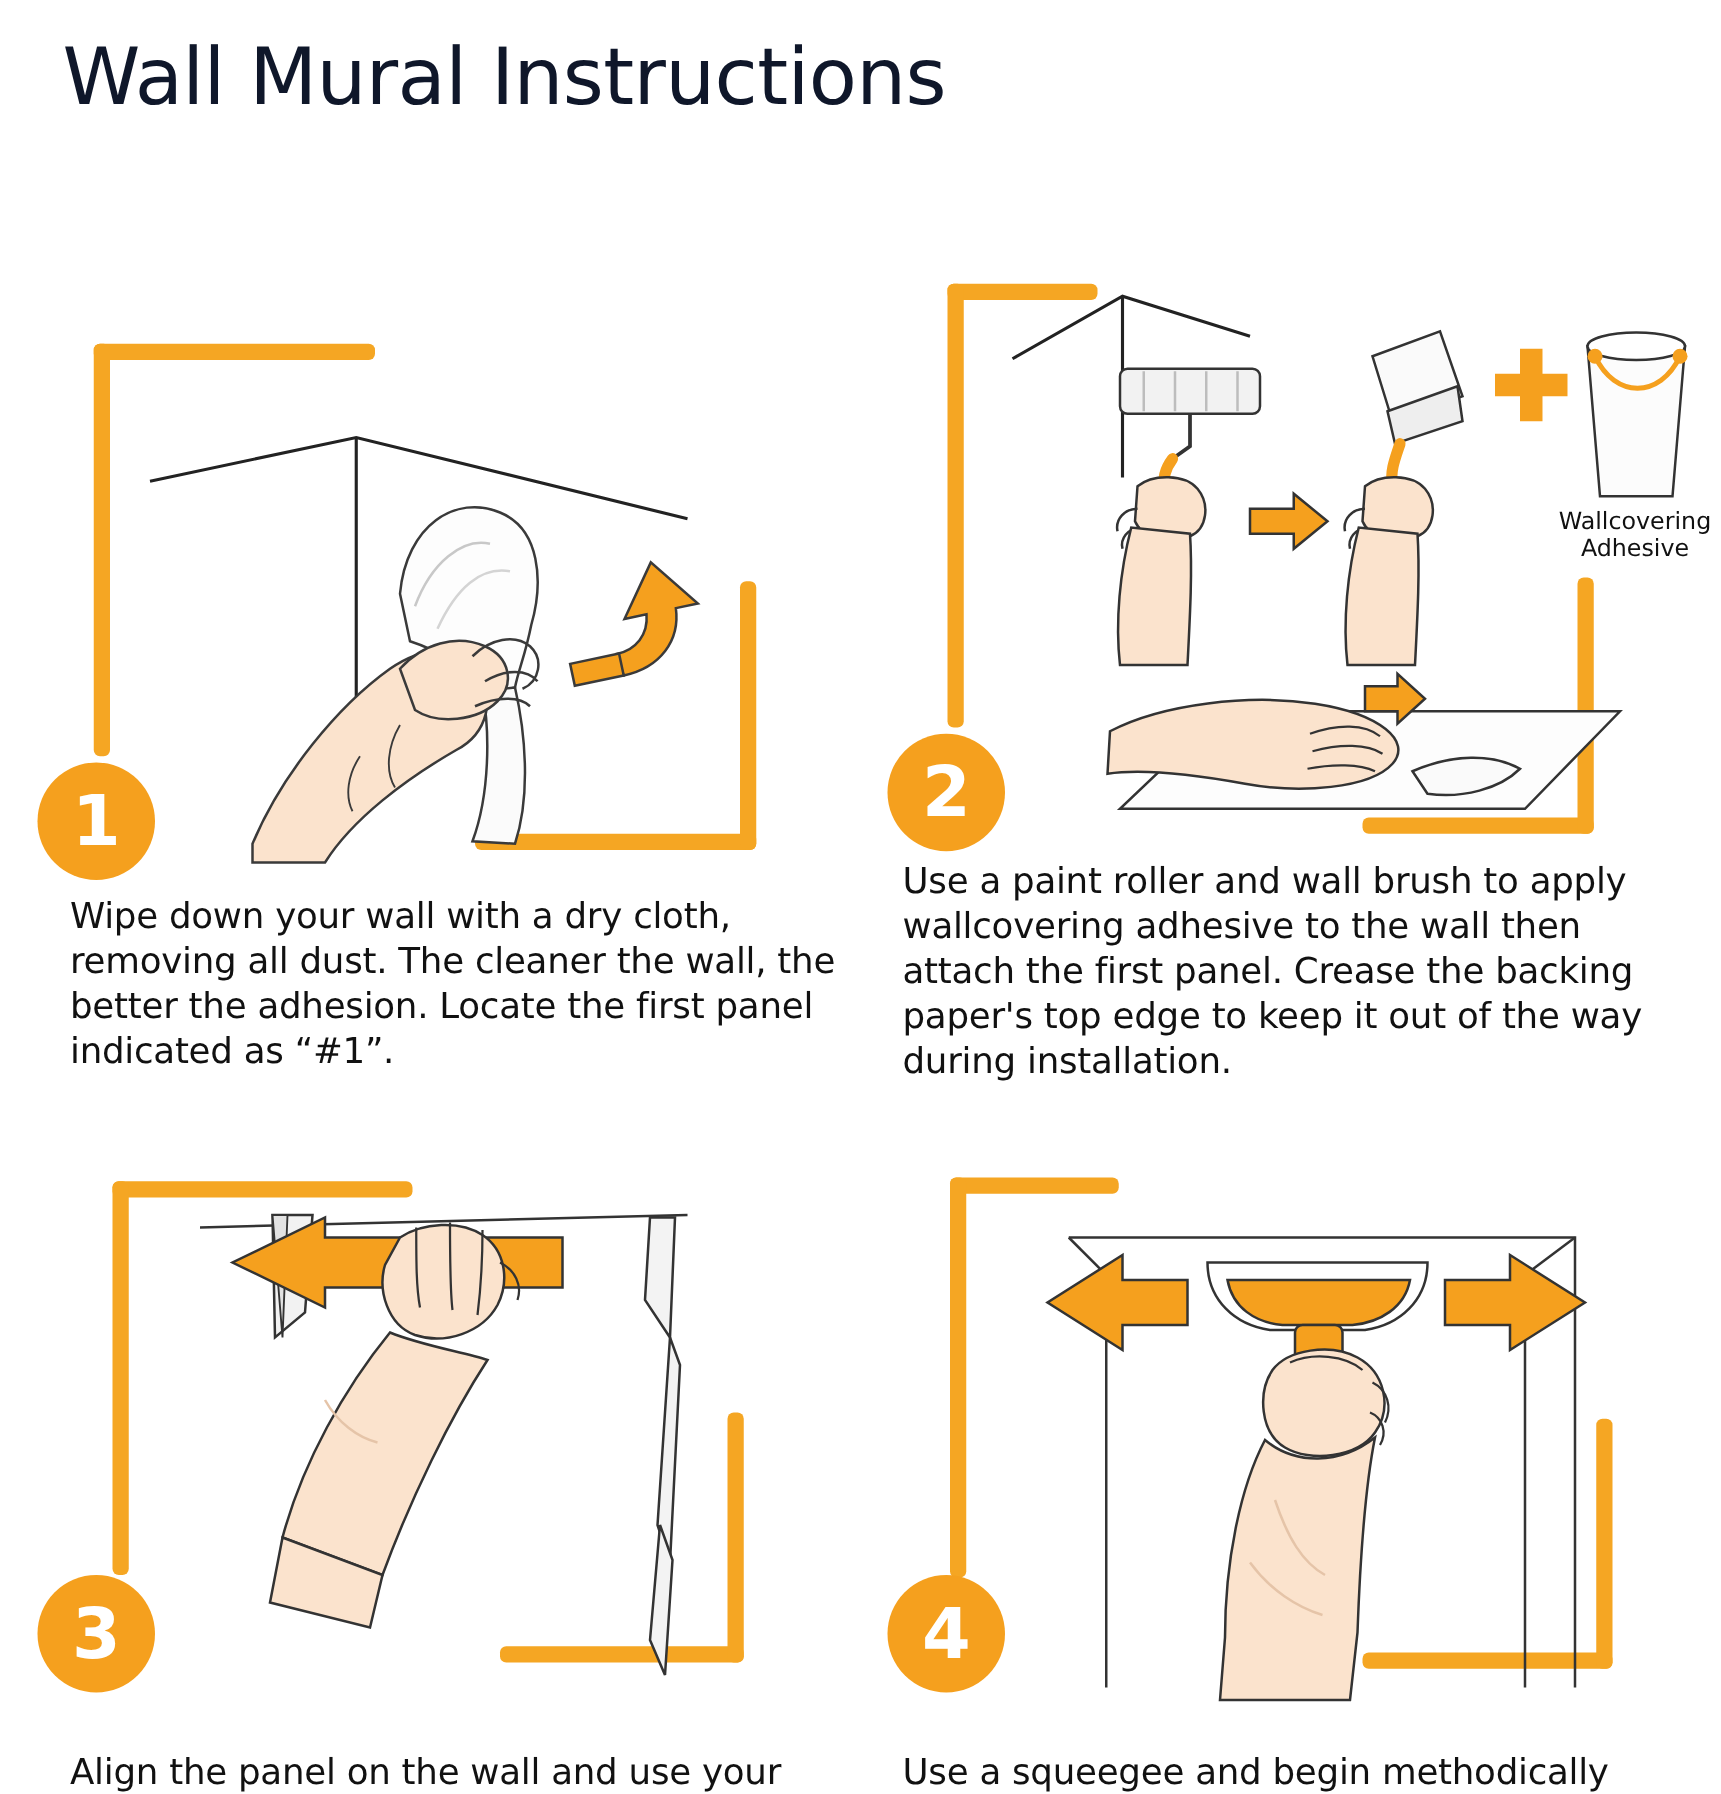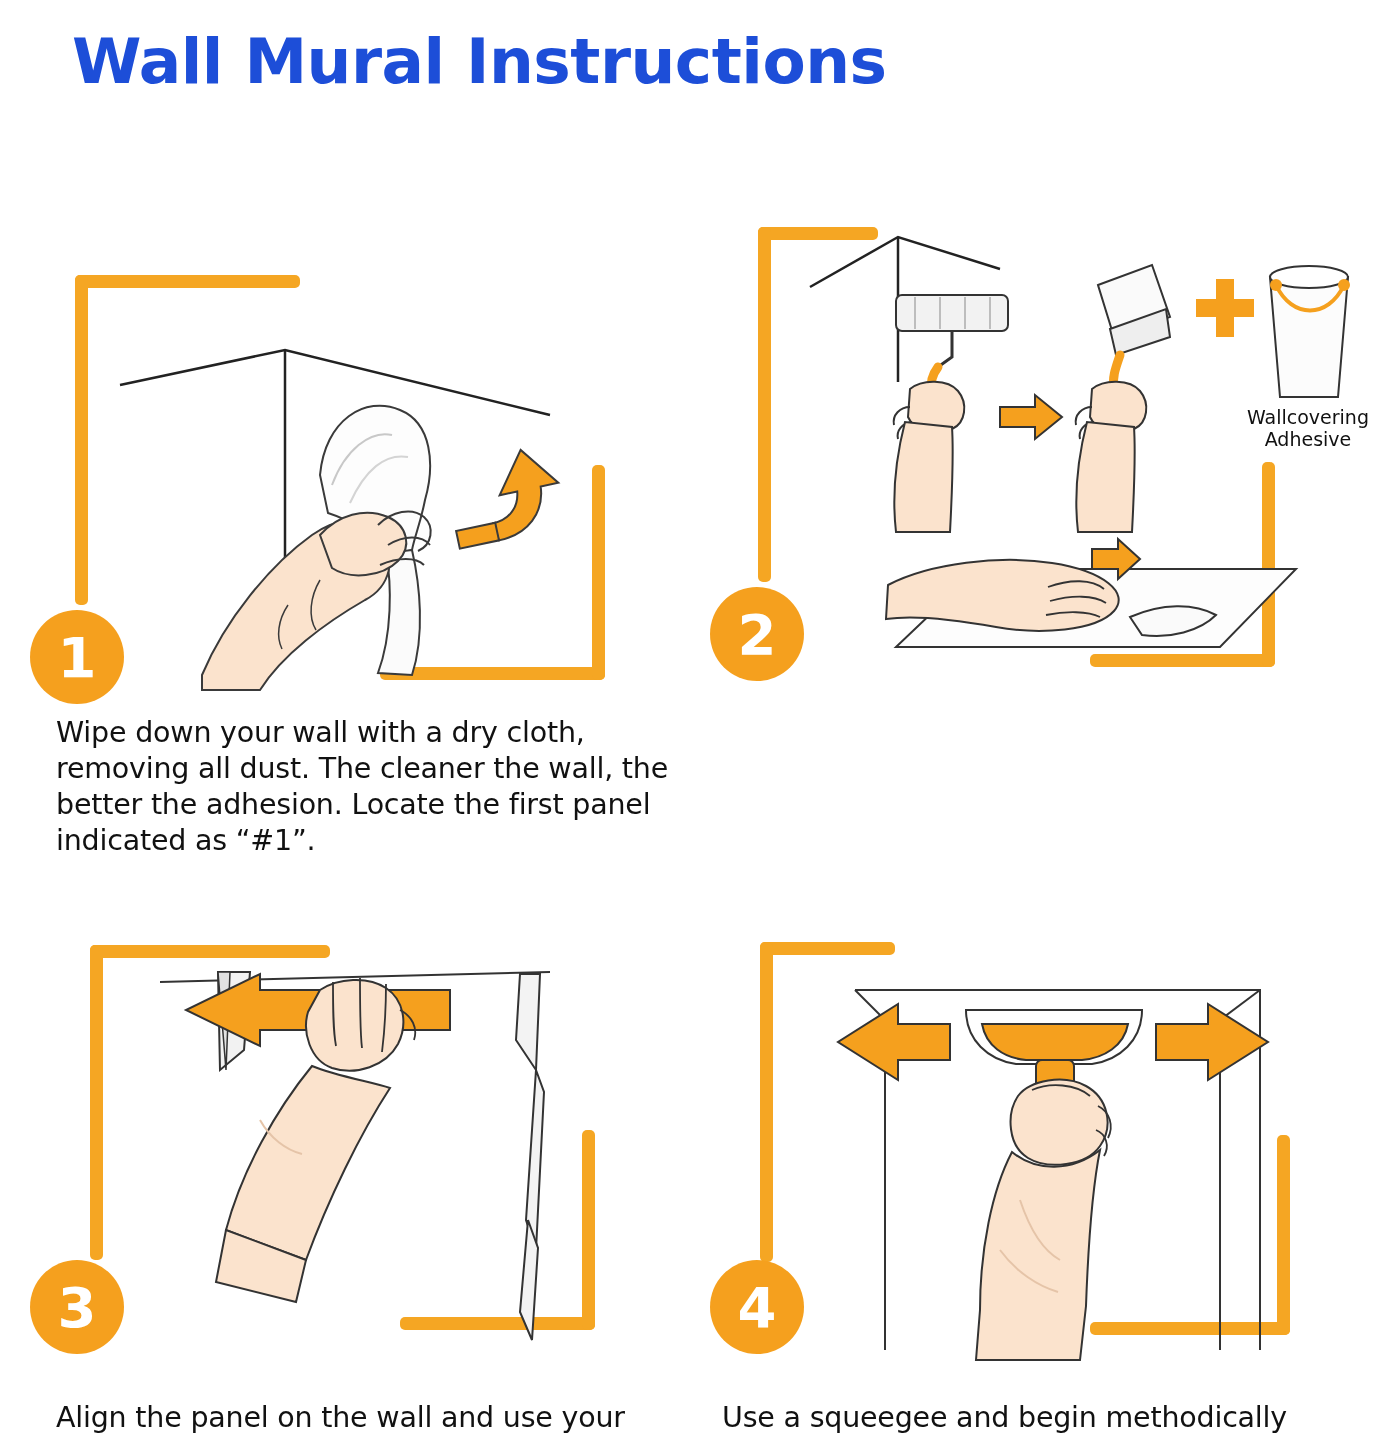--- a/index.html
+++ b/index.html
@@ -56,25 +56,24 @@
   .logo-tm {
     position: absolute;
     left: 139px;
     top: 34px;
     font-size: 15px;
     color: #2b2b2b;
     background: #fff;
   }
   .main-title {
     font-size: 63px;
-    font-weight: bold;
+    font-weight: normal;
     letter-spacing: -0.5px;
-    margin-left: 22px;
     white-space: nowrap;
-    color: #1d4ed8;
+    color: #0f172a;
   }
 
   
   .steps {
     position: relative;
     width: 1377px;
   }
   .step {
     position: absolute;
     width: 660px;
@@ -252,20 +251,21 @@
         <path d="M346,408 C366,404 388,404 400,410" fill="none" stroke="#333" stroke-width="1.8"></path>
 
         <path d="M392,342 L418,342 L418,332 L440,352 L418,372 L418,362 L392,362 Z" fill="#f5a01e" stroke="#333" stroke-width="2"></path>
       </svg>
 
       <div class="wallcovering-label" style="left:528px; top:200px;">Wallcovering
 Adhesive</div>
 
       <div class="badge" style="left:10px; top:380px;">2</div>
     </div>
+    <div class="step-text">Use a paint roller and wall brush to apply wallcovering adhesive to the wall then attach the first panel. Crease the backing paper's top edge to keep it out of the way during installation.</div>
   </div>
 
   <div class="step" id="step-3">
     <div class="art">
 
       <div class="bracket tl" style="left:70px; top:25px; width:240px; height:315px;">
         <span class="h" style="width:240px;"></span>
         <span class="v" style="height:315px;"></span>
       </div>
       <div class="bracket br" style="left:380px; top:210px; width:195px; height:200px;">

